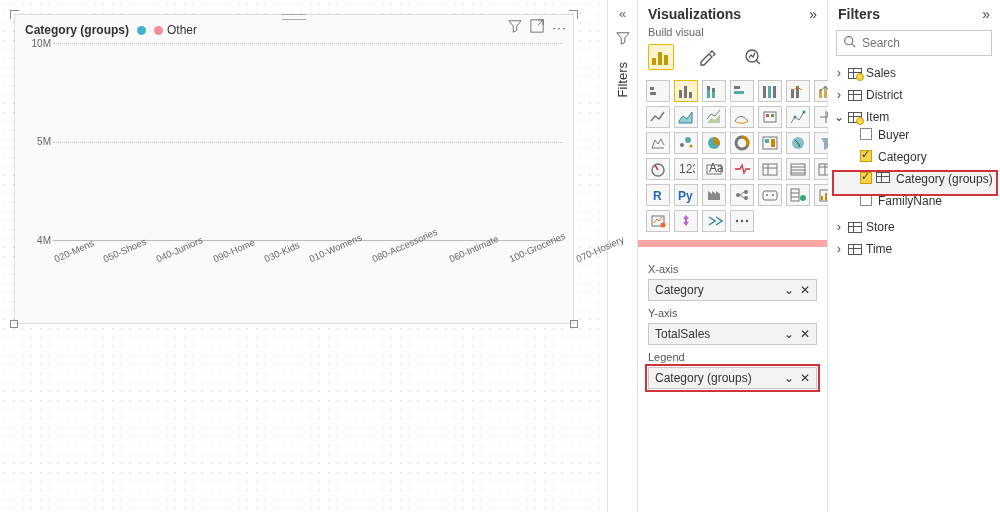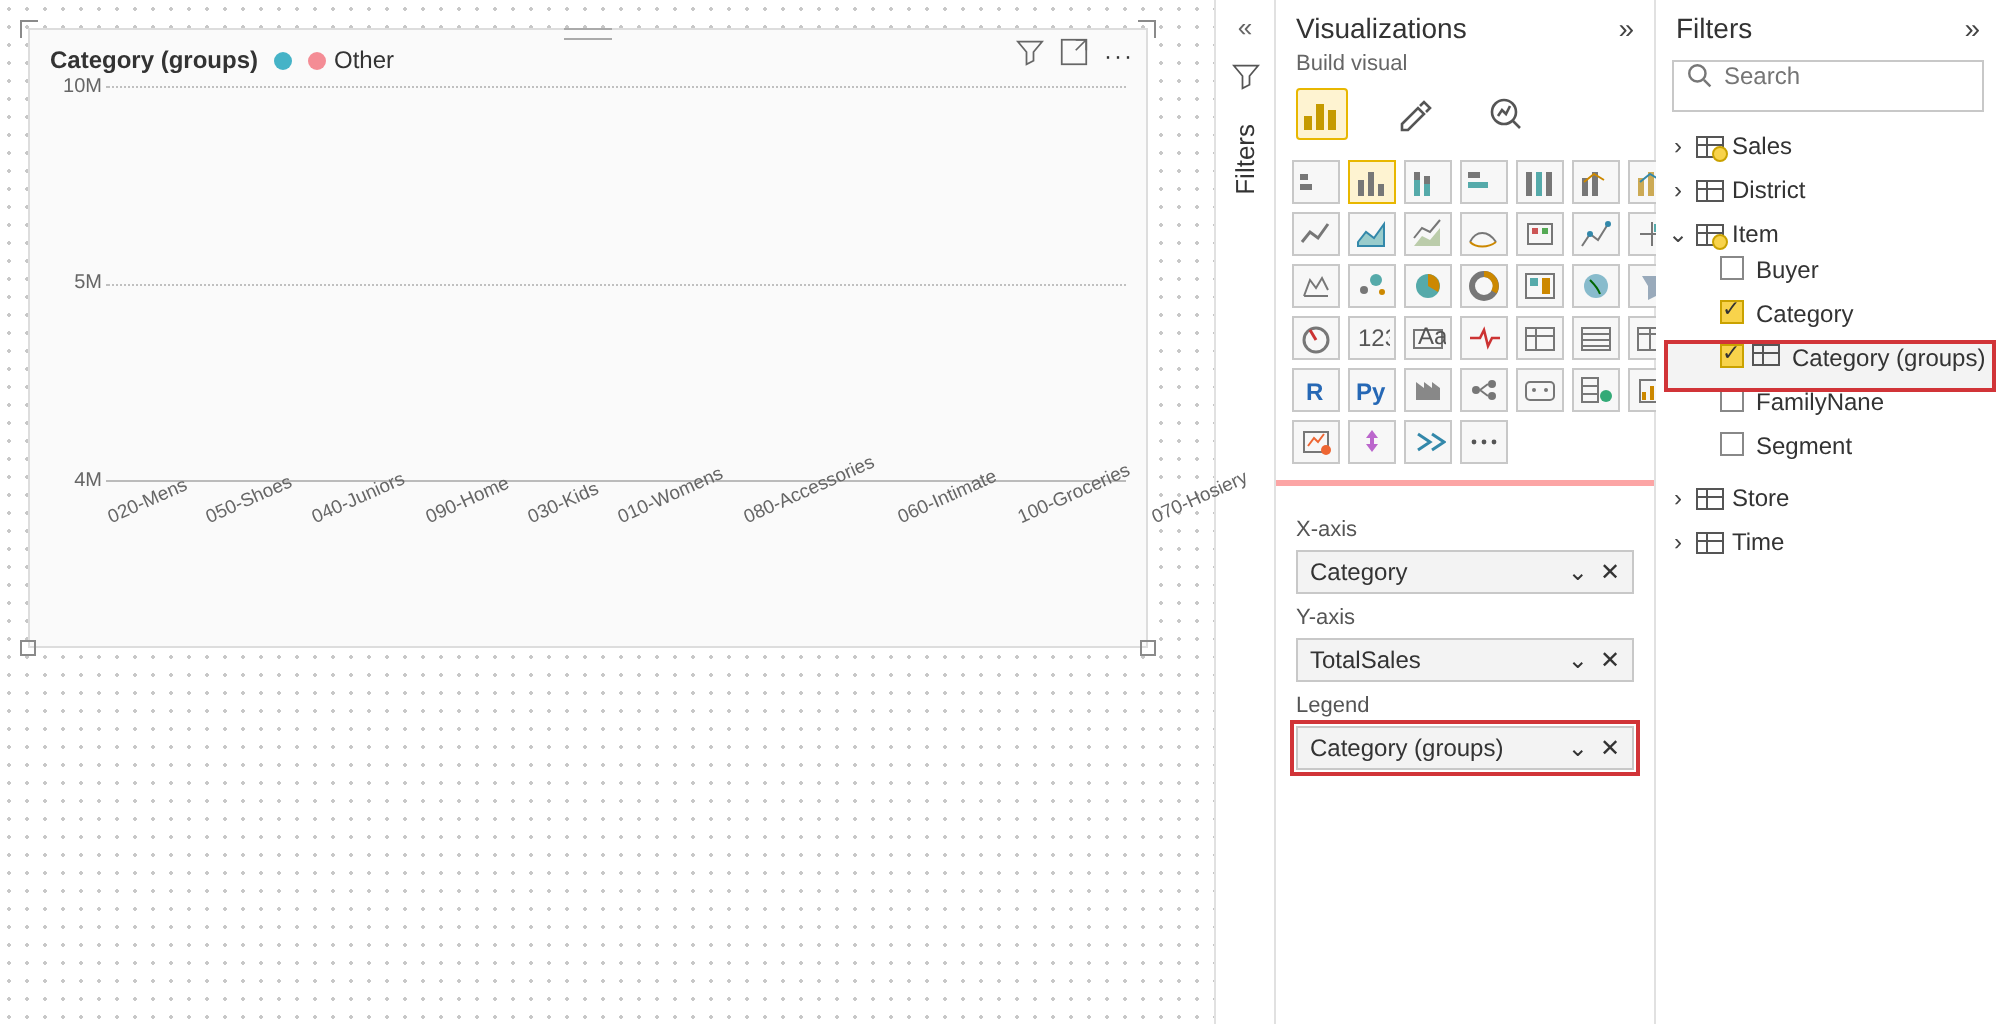--- a/index.html
+++ b/index.html
@@ -34,38 +34,38 @@
   .bar .rect{width:100%}
   .xaxis{display:flex;padding-left:28px;gap:7px}
   .xaxis .xlabel{flex:1;font-size:9.5px;color:#666;transform:rotate(-24deg) translate(-6px,6px);transform-origin:top left;white-space:nowrap;padding-top:6px}
   
   .filters-rail{width:30px;border-right:1px solid #e1e1e1;background:#fff;display:flex;flex-direction:column;align-items:center;padding-top:6px;gap:10px}
   .filters-rail .expand{font-size:13px;color:#666}
   .vlabel{writing-mode:vertical-rl;transform:rotate(180deg);font-size:13px;color:#333;margin-top:4px}
   
   .pane{width:190px;border-right:1px solid #e1e1e1;background:#fff;display:flex;flex-direction:column}
   .pane-hdr{display:flex;justify-content:space-between;align-items:center;padding:6px 10px 4px 10px}
-  .pane-hdr h3{font-size:14px;font-weight:400}
+  .pane-hdr h3{font-size:14px;font-weight:700}
   .pane-hdr .chev{font-size:14px;color:#444}
   .sub{padding:0 10px 6px 10px;font-size:11px;color:#666}
   .build-icons{display:flex;gap:20px;padding:0 10px 10px 10px}
   .build-icons .bi{width:26px;height:26px;display:flex;align-items:center;justify-content:center;border:1px solid transparent;border-radius:2px}
   .build-icons .bi.sel{background:#fef3d1;border-color:#e8b700}
   .viz-grid{display:grid;grid-template-columns:repeat(7,24px);gap:4px 4px;padding:0 8px 8px 8px}
   .vg{width:24px;height:22px;border:1px solid #c8c8c8;background:#f7f7f7;display:flex;align-items:center;justify-content:center;font-size:10px;color:#555}
   .vg.sel{background:#fef3d1;border-color:#e8b700}
   .vg svg{width:18px;height:16px}
-  .wells{border-top:3px solid #fca5a5;padding:10px 10px 16px 10px;overflow:hidden}
+  .wells{border-top:7px solid #fca5a5;padding:10px 10px 16px 10px;overflow:hidden}
   .well-lbl{font-size:11px;color:#555;margin:6px 0 4px 0}
   .well{border:1px solid #c8c8c8;background:#f3f3f3;height:22px;display:flex;align-items:center;padding:0 6px;justify-content:space-between;font-size:11px;color:#333}
   .well .r{display:flex;gap:6px;color:#666}
   .well.hl{outline:2px solid #d13438;outline-offset:1px}
   
   .fields{width:172px;background:#fff;display:flex;flex-direction:column}
-  .search{margin:4px 8px 6px 8px;border:1px solid #c8c8c8;height:26px;display:flex;align-items:flex-start;padding:0 6px;gap:6px;color:#666}
+  .search{margin:4px 8px 6px 8px;border:1px solid #c8c8c8;height:26px;display:flex;align-items:center;padding:0 6px;gap:6px;color:#666}
   .tree{padding:0 4px 0 6px}
   .node{display:flex;align-items:center;gap:4px;height:22px;font-size:12px;color:#333}
   .node .tw{width:10px;text-align:center;color:#444}
   .sub-node{padding-left:26px;display:flex;align-items:flex-start;gap:6px;height:22px;font-size:12px}
   .sub-node.hl{background:#f3f3f3;outline:2px solid #d13438}
   .chk-y{width:12px;height:12px;background:#f8d34b;border:1px solid #caa200;position:relative}
   .chk-y::after{content:"✓";position:absolute;top:-3px;left:0;font-size:11px;color:#333}
   .chk-e{width:12px;height:12px;border:1px solid #888;background:#fff}
   .tbl-icon{display:inline-block;width:14px;height:11px;border:1px solid #555;background:linear-gradient(#555,#555) 0 3px/100% 1px no-repeat,linear-gradient(#555,#555) 4px 0/1px 100% no-repeat}
   .tbl-icon.gold{position:relative}
@@ -501,24 +501,20 @@
         </div>
         <div class="sub-node hl">
           <span class="chk-y"></span>
           <span class="tbl-icon" style="margin-left:-2px"></span>
           <span>Category (groups)</span>
         </div>
         <div class="sub-node">
           <span class="chk-e"></span>
           <span>FamilyNane</span>
         </div>
-        <div class="sub-node">
-          <span class="chk-e"></span>
-          <span>Segment</span>
-        </div>
         <div class="node">
           <span class="tw">›</span>
           <span class="tbl-icon"></span>
           <span>Store</span>
         </div>
         <div class="node">
           <span class="tw">›</span>
           <span class="tbl-icon"></span>
           <span>Time</span>
         </div>

